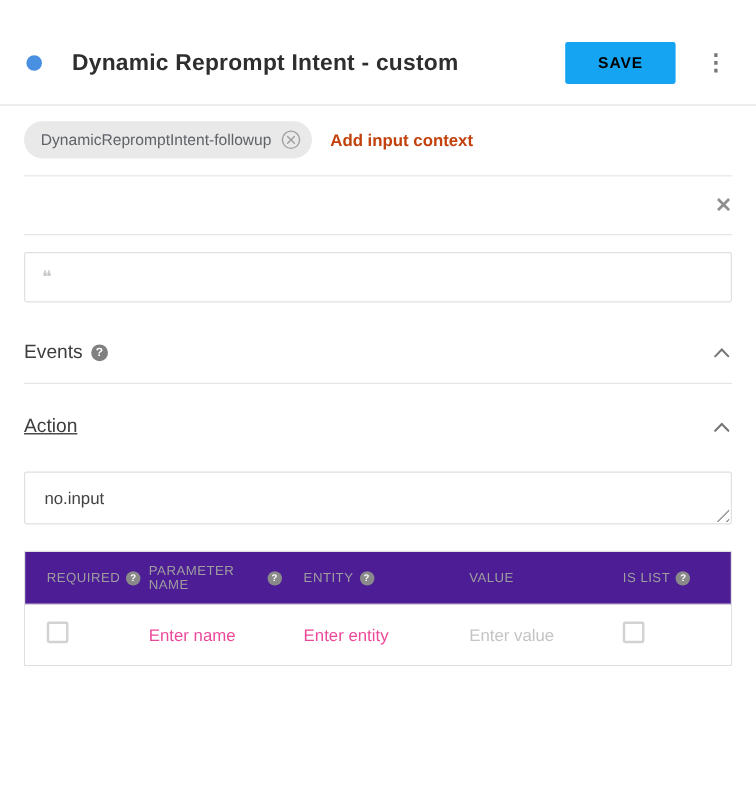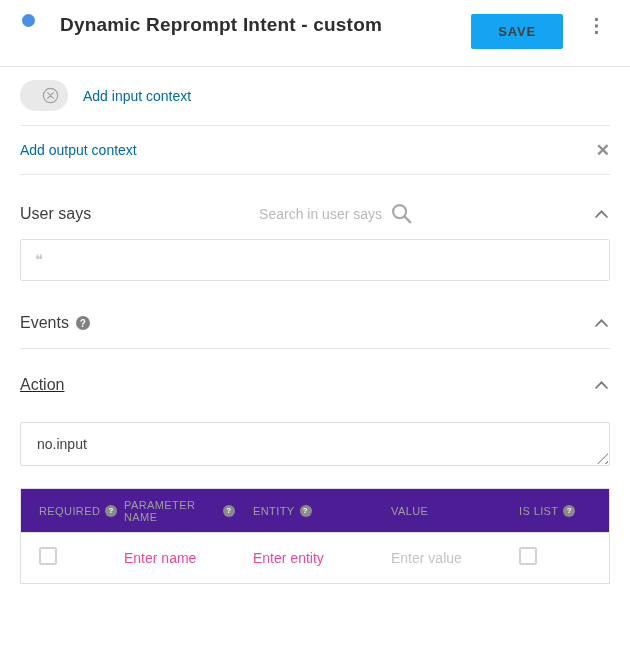--- a/index.html
+++ b/index.html
@@ -3,25 +3,25 @@
 <meta charset="utf-8">
 <style>
   * { box-sizing: border-box; margin: 0; padding: 0; }
   body {
     width: 630px; height: 671px; overflow: hidden;
     background: #ffffff;
     font-family: "Liberation Sans", sans-serif;
     color: #212121;
   }
   
-  .header { display: flex; padding: 14px 20px 17px 22px; }
+  .header { display: flex; align-items: center; padding: 35px 20px 17px 22px; }
   .intent-dot { width: 13px; height: 13px; border-radius: 50%; background: #4a90e2; margin-right: 25px; flex: 0 0 auto; }
   .intent-title { font-size: 19px; font-weight: bold; color: #2e2e2e; flex: 1; letter-spacing: 0.2px; }
   .save-btn {
-    background: #15a4f1; color: #404040; border: none; border-radius: 2px;
+    background: #15a4f1; color: #000000; border: none; border-radius: 2px;
     font-family: inherit; font-size: 13px; font-weight: bold; letter-spacing: 0.8px;
     padding: 10px 27px; cursor: pointer; margin-right: 20px;
   }
   .kebab { color: #757575; font-size: 19px; font-weight: bold; line-height: 1; cursor: pointer; padding: 2px 4px; }
   .header-divider { height: 1px; background: #e2e2e2; }
 
   .main { padding: 0 20px; }
 
   
   .section-title-row { display: flex; align-items: center; }
@@ -30,21 +30,21 @@
   .chevron svg { display: block; }
 
   
   .chip-row { display: flex; align-items: center; margin-top: 13px; }
   .chip {
     display: inline-flex; align-items: center;
     background: #e9e9e9; border-radius: 16px;
     padding: 7px 9px 7px 14px; font-size: 13px; color: #5f6368;
   }
   .chip-close { margin-left: 8px; display: flex; cursor: pointer; }
-  .placeholder { color: #0369a1; font-size: 14px; cursor: text; }
+  .placeholder { color: #c2410c; font-size: 14px; cursor: text; font-weight: bold; }
   .chip-row .placeholder { margin-left: 15px; }
 
   .divider { height: 1px; background: #e6e6e6; }
   .contexts-divider1 { margin-top: 14px; }
 
   .output-row { display: flex; align-items: center; height: 48px; }
   .x-icon { margin-left: auto; color: #8f8f8f; font-size: 17px; font-weight: bold; cursor: pointer; line-height: 1; }
 
   
   .user-says-title-row { margin-top: 27px; }
@@ -99,56 +99,39 @@
     <button class="save-btn">SAVE</button>
     <div class="kebab">⋮</div>
   </div>
   <div class="header-divider"></div>
 
   <div class="main">
 
 
     <div class="chip-row">
       <span class="chip">
+        <span>DynamicRepromptIntent-followup</span>
         <span class="chip-close">
           <svg width="17" height="17" viewBox="0 0 18 18">
               <circle cx="9" cy="9" r="7.6" stroke="#9e9e9e" stroke-width="1.2" fill="none"></circle>
               <path d="M6 6 L12 12 M12 6 L6 12" stroke="#9e9e9e" stroke-width="1.2" stroke-linecap="round"></path>
             </svg>
         </span>
       </span>
       <span class="placeholder">Add input context</span>
     </div>
 
     <div class="divider contexts-divider1"></div>
 
     <div class="output-row">
-      <span class="placeholder">Add output context</span>
       <span class="x-icon">✕</span>
     </div>
 
     <div class="divider"></div>
 
-    <div class="section-title-row user-says-title-row">
-      <div class="section-title">User says</div>
-      <div class="search-box">
-        <span class="search-text">Search in user says</span>
-        <span style="display:flex;">
-          <svg width="23" height="23" viewBox="0 0 24 24">
-              <circle cx="10" cy="10" r="6.8" stroke="#a9a9a9" stroke-width="2.3" fill="none"></circle>
-              <path d="M15.3 15.3 L21 21" stroke="#a9a9a9" stroke-width="2.6" stroke-linecap="round"></path>
-            </svg>
-        </span>
-      </div>
-      <div class="chevron">
-        <svg width="13" height="8" viewBox="0 0 13 8">
-            <path d="M1 7 L6.5 1.3 L12 7" stroke="#757575" stroke-width="1.7" fill="none" stroke-linecap="round"></path>
-          </svg>
-      </div>
-    </div>
 
     <div class="input-box">
       <span class="quote-icon">❝</span>
     </div>
 
     <div class="section-title-row events-title-row">
       <div class="section-title">Events</div>
       <span class="help-icon">?</span>
       <div class="chevron">
         <svg width="13" height="8" viewBox="0 0 13 8">

